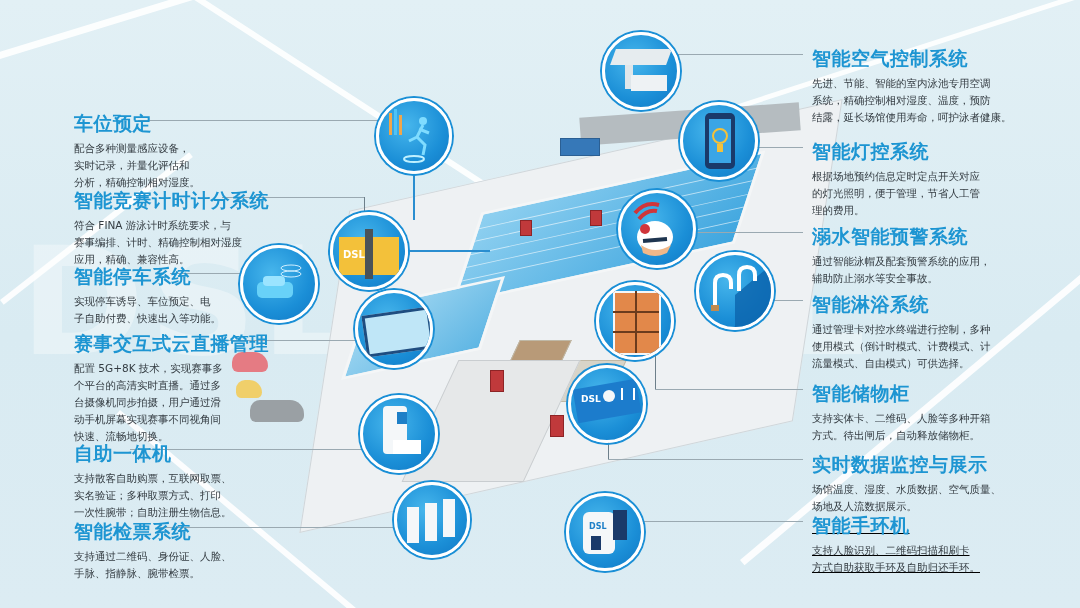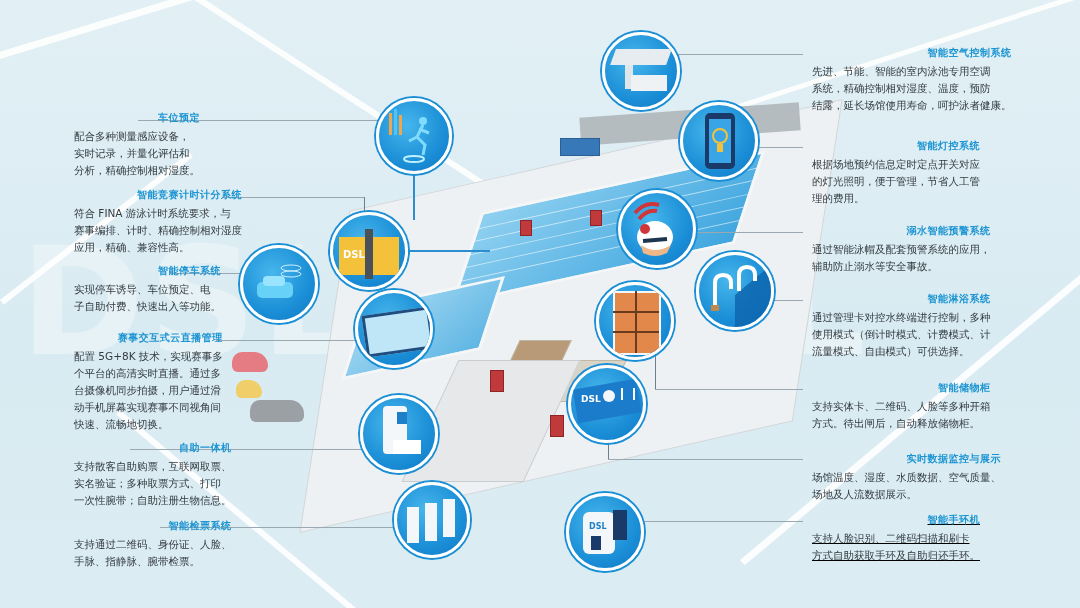--- a/index.html
+++ b/index.html
@@ -18,21 +18,21 @@
   .room{position:absolute;background:#d8d4c8;border:1px solid #bfb8a6;}
   .locker-red{position:absolute;background:#c0393b;border:1px solid #8e2426;}
   .car{position:absolute;border-radius:10px 14px 6px 6px;}
   
   .bubble{position:absolute;border-radius:50%;background:radial-gradient(circle at 40% 35%,#47b6ec 0%,#1b8fd7 60%,#0f77c4 100%);border:3px solid #ffffff;box-shadow:0 0 0 2px #1a8fd6;overflow:hidden;}
   .bubble .gl{position:absolute;}
   .leader{position:absolute;background:#6d7f8a;}
   .leader-blue{position:absolute;background:#2a8ed0;}
   
   .item{position:absolute;}
-  .item h3{margin:0 0 3px 0;font-size:10px;font-weight:bold;color:#1d95d2;letter-spacing:.5px;white-space:nowrap;text-align:right;}
+  .item h3{margin:0 0 3px 0;font-size:19px;font-weight:bold;color:#1d95d2;letter-spacing:.5px;white-space:nowrap;}
   .item p{margin:0;font-size:10.5px;line-height:17px;color:#333b41;}
   .hline{position:absolute;height:1px;background:#9aa9b1;}
 </style>
 </head>
 <body>
 
 <div class="canvas">
 
   <div class="road" style="left:-60px;top:70px;width:700px;height:7px;transform:rotate(-17deg);"></div>
   <div class="road" style="left:190px;top:-10px;width:420px;height:6px;transform:rotate(33deg);"></div>

